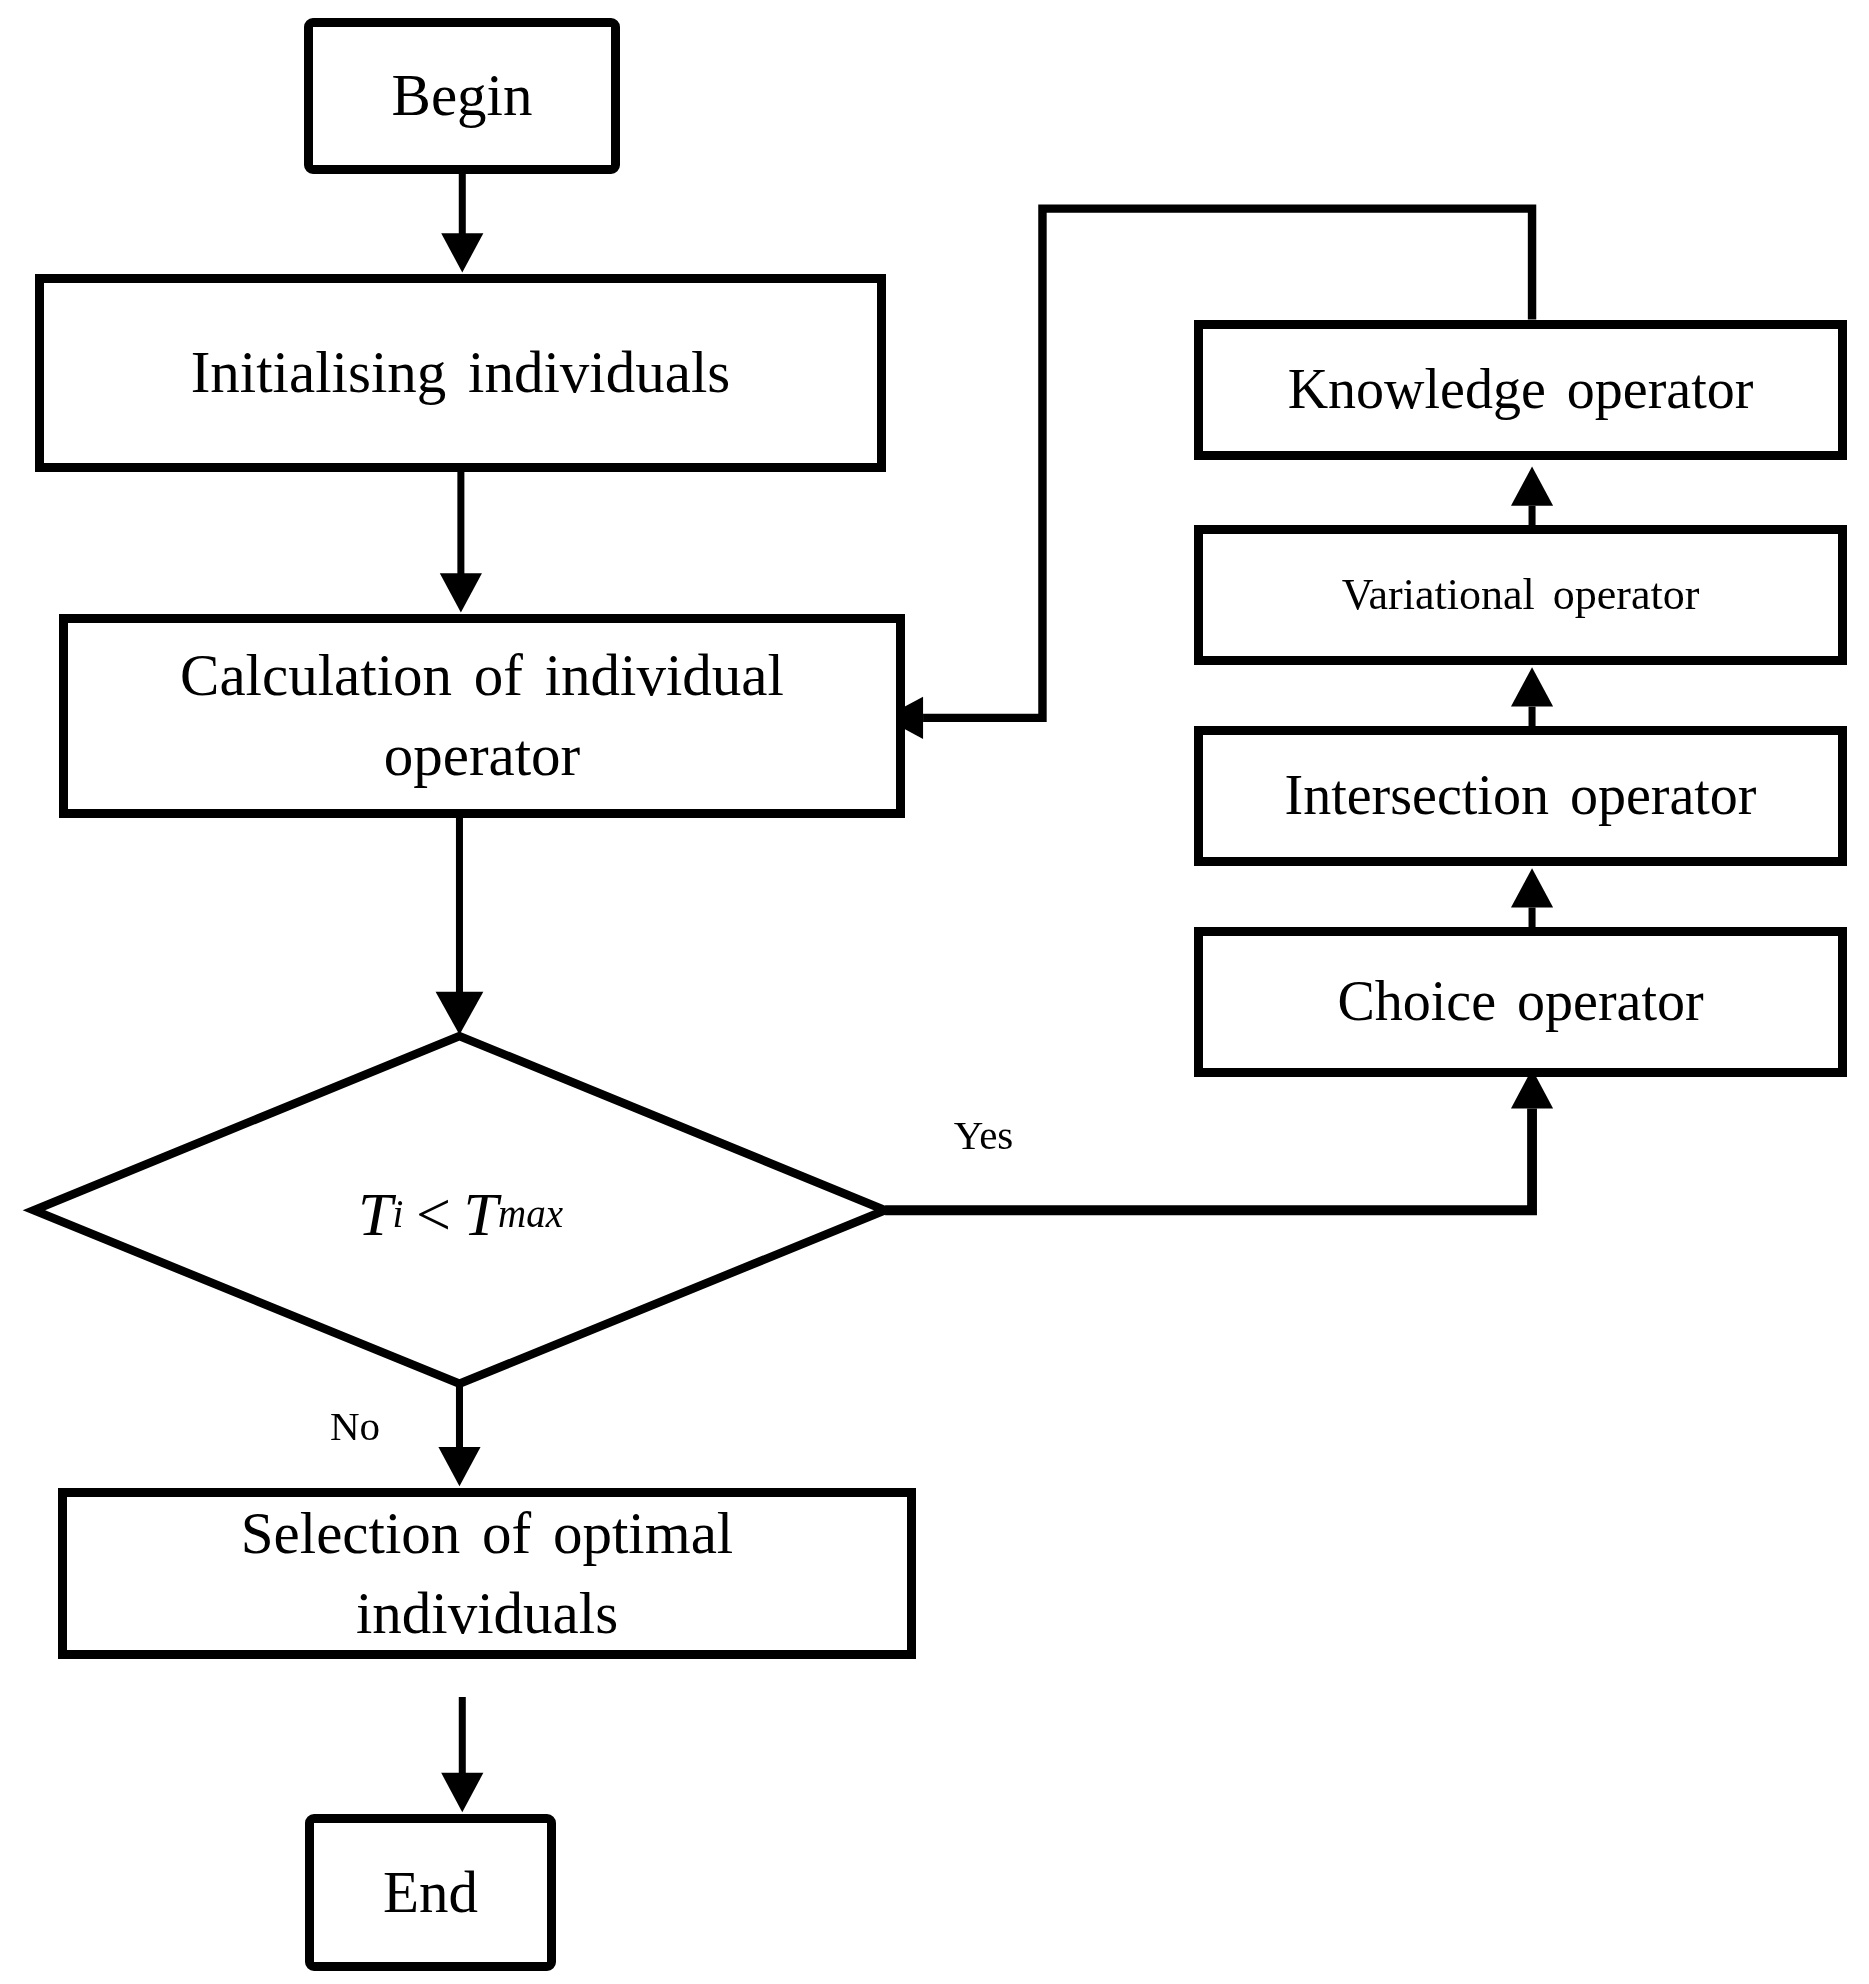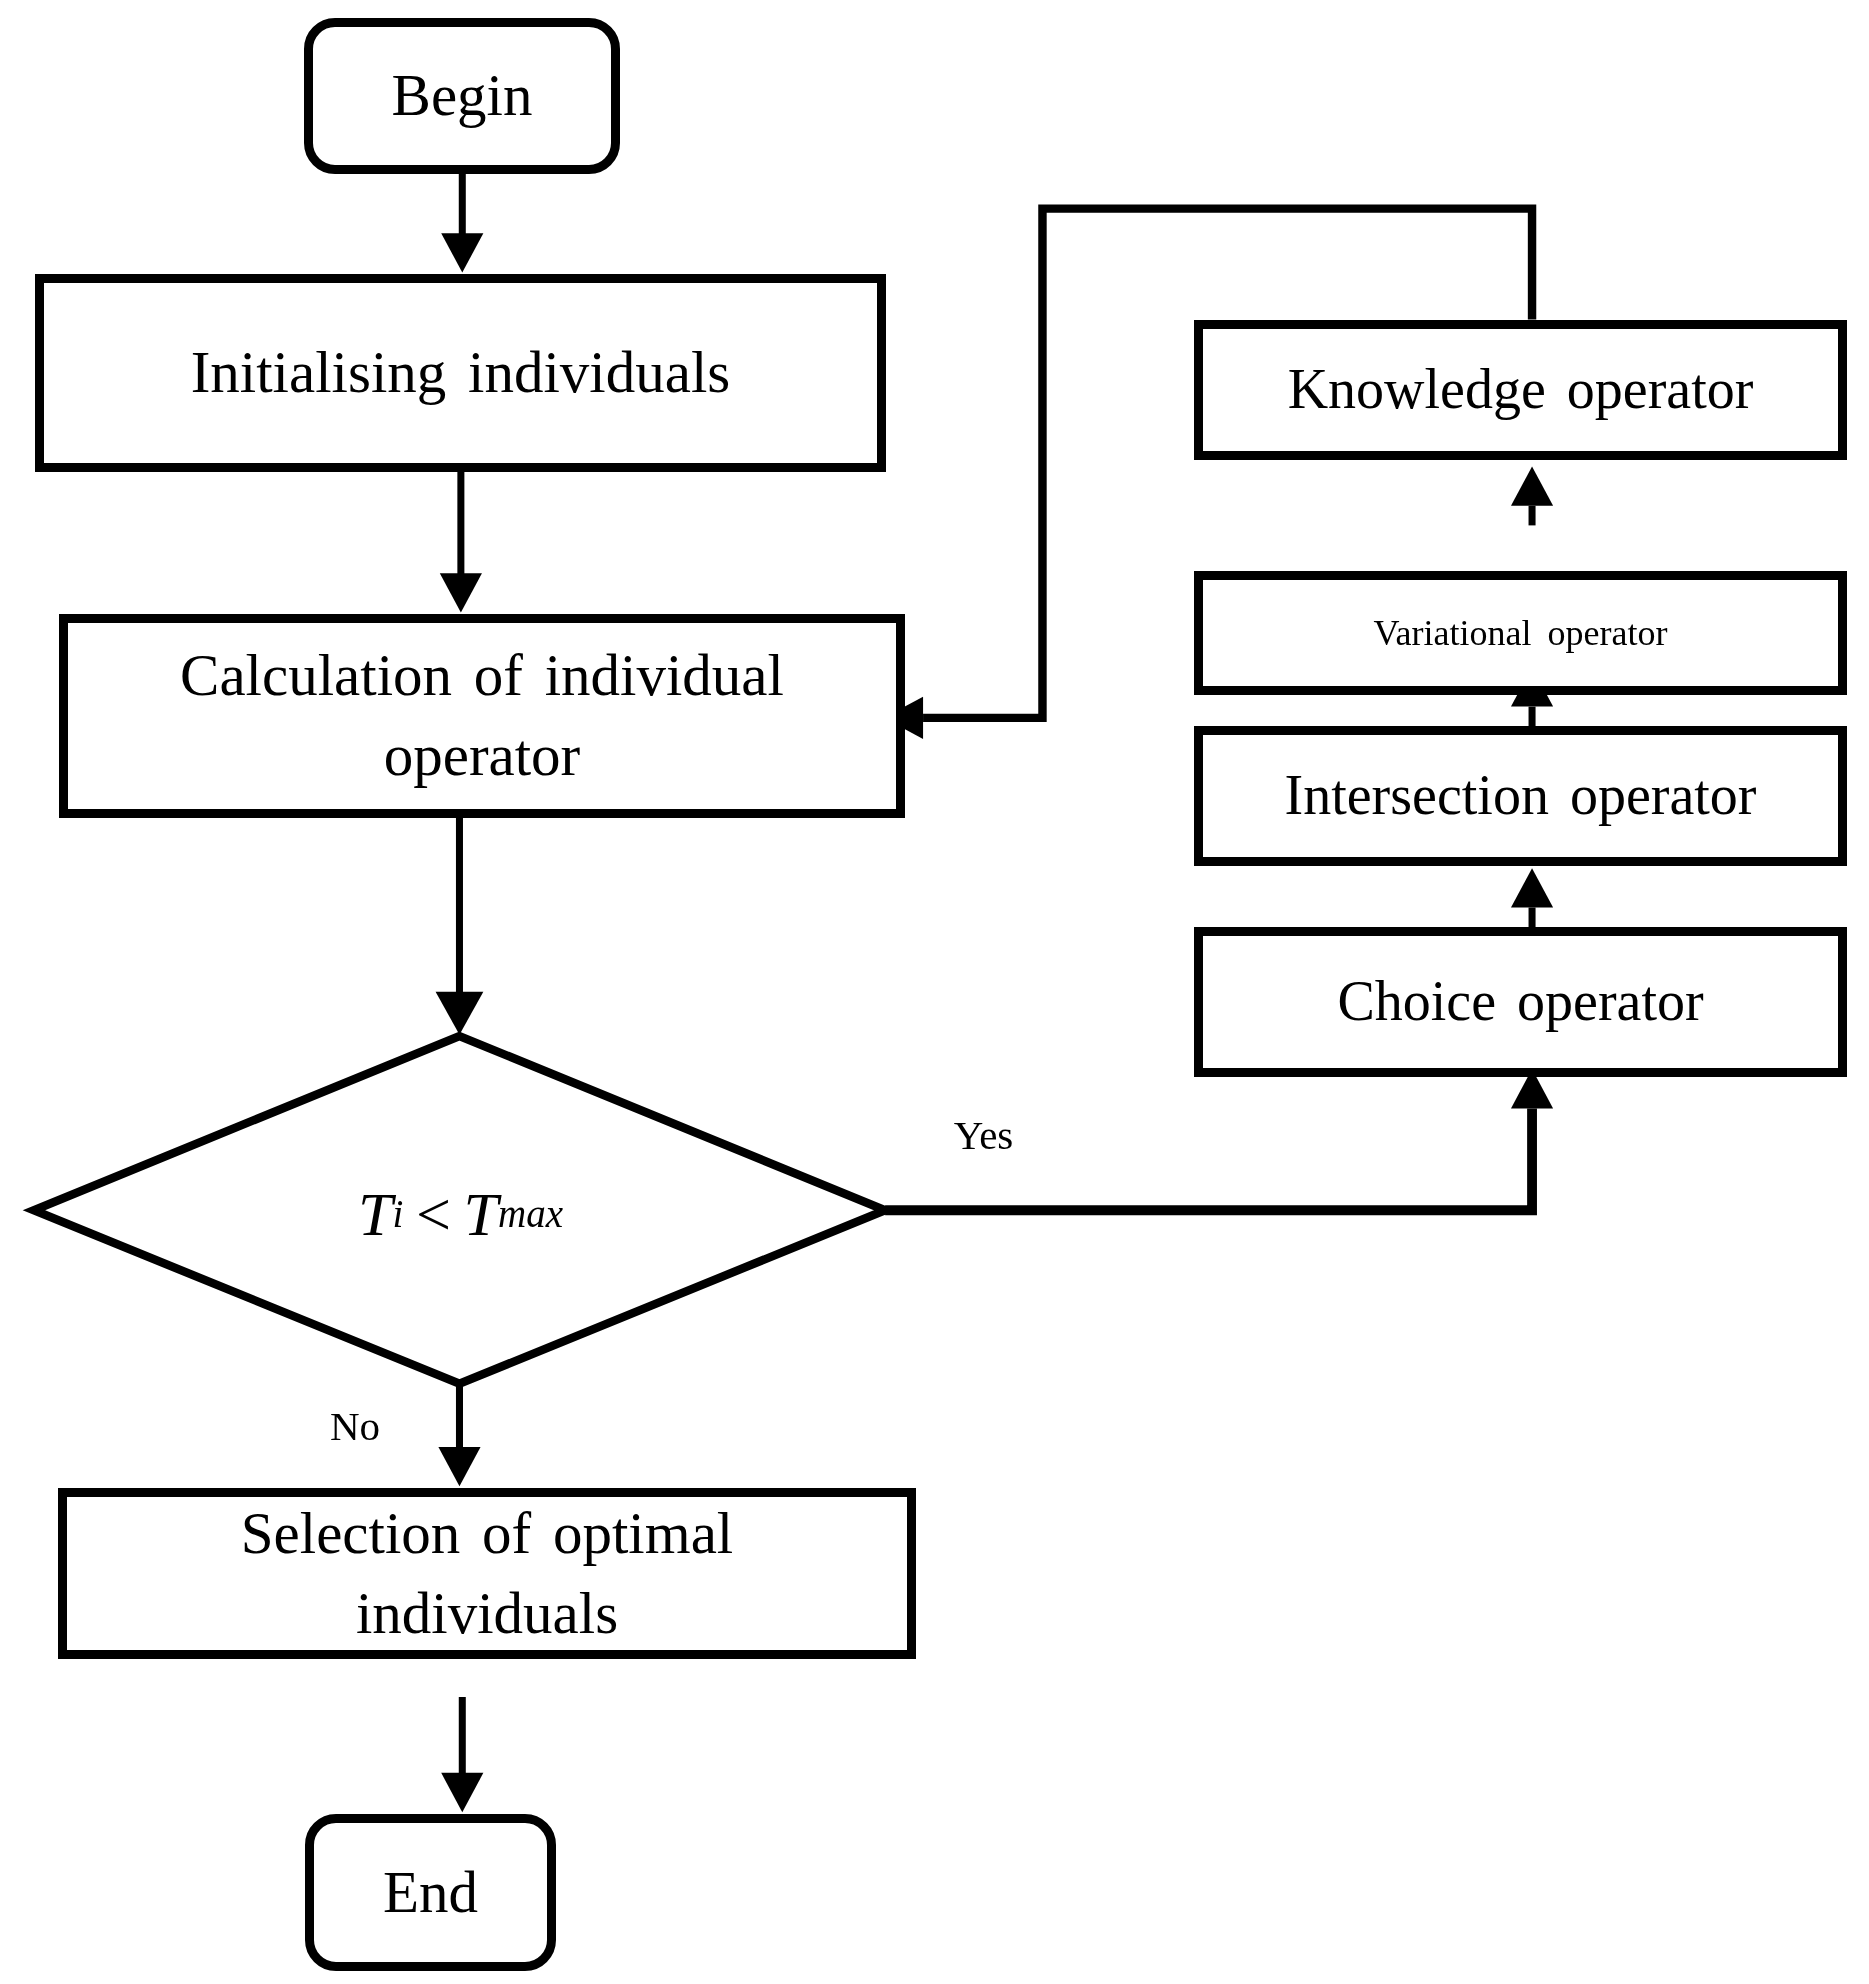--- a/index.html
+++ b/index.html
@@ -31,21 +31,21 @@
     align-items: center;
     justify-content: center;
     text-align: center;
     font-size: 59px;
     line-height: 1.35;
     word-spacing: 7px;
     white-space: nowrap;
   }
   .node.terminal {
     border-width: 9.8px;
-    border-radius: 31px;
+    border-radius: 9px;
   }
   .node.multiline { white-space: normal; margin-left: 24px; }
   .lbl {
     position: absolute;
     display: flex;
     align-items: center;
     justify-content: center;
     font-size: 41px;
   }
   .formula {
@@ -68,21 +68,21 @@
     font-style: normal;
     padding: 0 12.6px;
   }
   
   .n-begin        { left: 304px;  top: 17.6px;   width: 316px; height: 156px; }
   .n-init         { left: 35px;   top: 274px;  width: 851px; height: 198px; }
   .n-calc         { left: 35px;   top: 614px;  width: 846px; height: 204px; }
   .n-selection    { left: 34px;   top: 1488px; width: 858px; height: 171px; }
   .n-end          { left: 305px;  top: 1814px; width: 251px; height: 157px; }
   .n-knowledge    { left: 1194px; top: 320px;  width: 653px; height: 140px; font-size: 56px; }
-  .n-variational  { left: 1194px; top: 525px;  width: 653px; height: 124px; font-size: 36px; margin-top: 46px; }
+  .n-variational  { left: 1194px; top: 525px;  width: 653px; height: 140px; font-size: 44px; }
   .n-intersection { left: 1194px; top: 726px; width: 653px; height: 140px; font-size: 56px; }
   .n-choice       { left: 1194px; top: 927px; width: 653px; height: 150px; font-size: 56px; }
   .lbl-yes { left: 906px; top: 1096px; width: 155px; height: 77px; }
   .lbl-no  { left: 281px;  top: 1387px; width: 148px; height: 77px; }
 </style>
 </head>
 <body>
 
 <div class="canvas">
 

